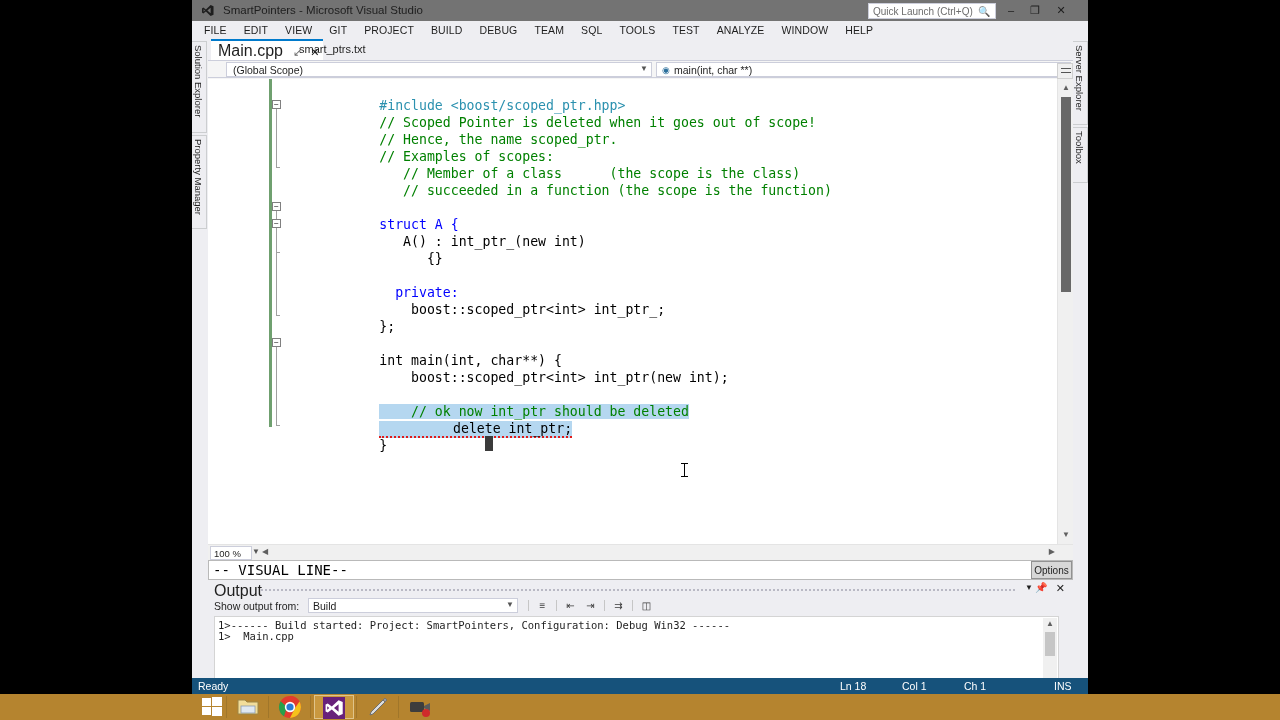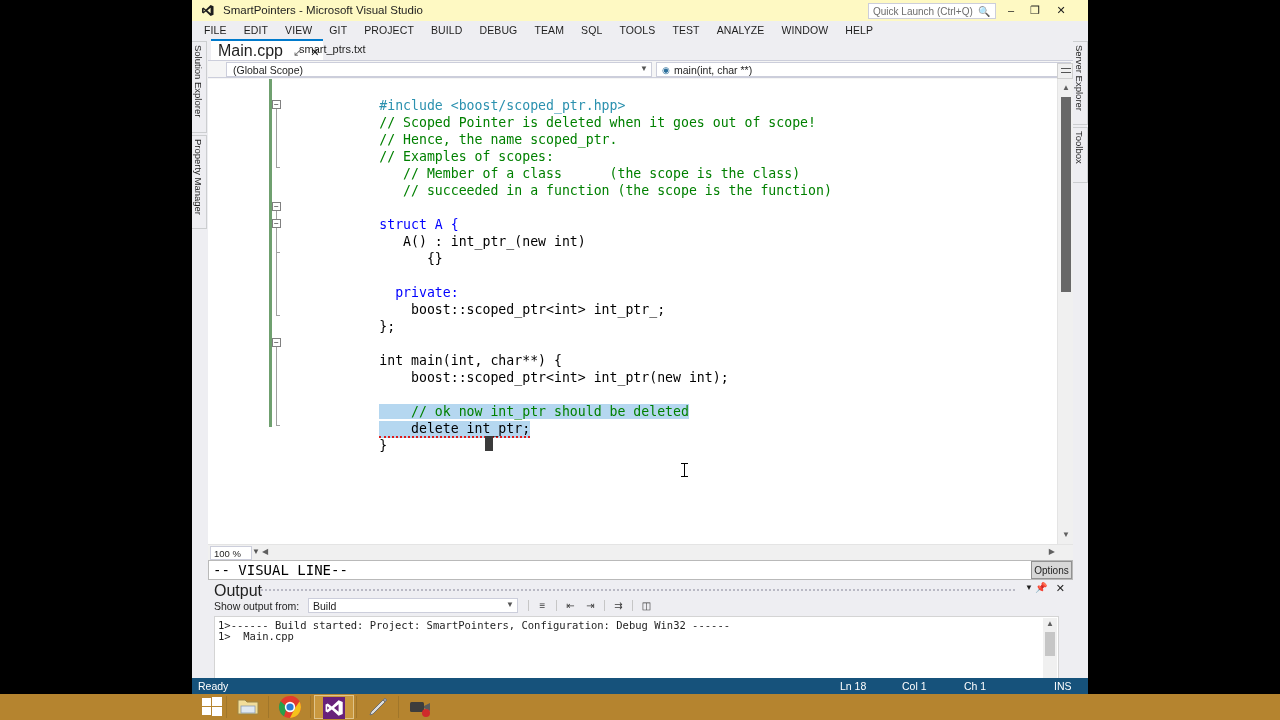--- a/index.html
+++ b/index.html
@@ -5,21 +5,21 @@
   * { box-sizing: border-box; margin:0; padding:0; }
   html,body { width:1280px; height:720px; overflow:hidden; background:#000; }
   body { font-family:"Liberation Sans", sans-serif; font-size:11px; color:#1e1e1e; }
 
   #root { position:relative; width:1280px; height:720px; background:#000; }
 
   
   #vswin { position:absolute; left:192px; top:0; width:896px; height:694px; background:#eeeef2; }
 
   
-  #titlebar { position:relative; height:21px; background:#fef9c3; }
+  #titlebar { position:relative; height:21px; background:#737373; }
   #vs-logo { position:absolute; left:9px; top:4px; width:14px; height:13px; }
   #app-title { position:absolute; left:31px; top:4px; font-size:11.5px; color:#1e1e1e; white-space:nowrap; }
   #quick-launch { position:absolute; right:92px; top:3px; width:128px; height:16px;
       background:#fff; border:1px solid #cccedb; }
   #quick-launch .ql-text { position:absolute; left:4px; top:2px; font-size:10px; color:#6d6d6d; white-space:nowrap; }
   #quick-launch .ql-search { position:absolute; right:4px; top:2px; font-size:10px; color:#555; }
   .wbtn { position:absolute; top:2px; width:22px; height:17px; text-align:center; line-height:17px;
       font-size:11px; color:#1e1e1e; cursor:default; }
   #btn-min { right:66px; } #btn-max { right:42px; } #btn-close { right:16px; }
 
@@ -78,21 +78,21 @@
       font-family:"DejaVu Sans Mono", monospace; font-size:8px; line-height:7px; text-align:center; color:#404040; }
   .foldline { position:absolute; left:68px; width:1px; background:#a0a0a0; }
   .foldend { position:absolute; left:68px; width:4px; height:1px; background:#a0a0a0; }
 
   .code-line { position:absolute; left:76px; white-space:pre;
       font-family:"DejaVu Sans Mono", monospace; font-size:13.2px; line-height:17px; color:#000; }
   .kw { color:#0000ff; }
   .cm { color:#008000; }
   .ty { color:#2b91af; }
   .sel { background:#b5d7f0; }
-  .squig { border-bottom:2px dotted #e01b1b; padding-bottom:0px; }
+  .squig { border-bottom:2px dotted #e01b1b; padding-bottom:0px;padding-left:42px; }
 
   #block-cursor { position:absolute; left:277px; top:357px; width:8px; height:15px; background:#3b3b3b; }
   #ibeam { position:absolute; left:473px; top:384px; width:7px; height:14px; }
   #ibeam:before { content:""; position:absolute; left:3px; top:0; width:1px; height:14px; background:#000; }
   #ibeam:after { content:""; position:absolute; left:0; top:0; width:7px; height:1px;
       box-shadow:0 13px 0 0 #000; background:#000; }
 
   
   #vscroll { position:absolute; right:0; top:40px; width:16px; height:465px; background:#f0f0f0; border-left:1px solid #e4e4e4; }
   #vscroll .arrow { position:absolute; left:0; width:16px; height:14px; text-align:center; font-size:8px; color:#606060; line-height:14px; }

